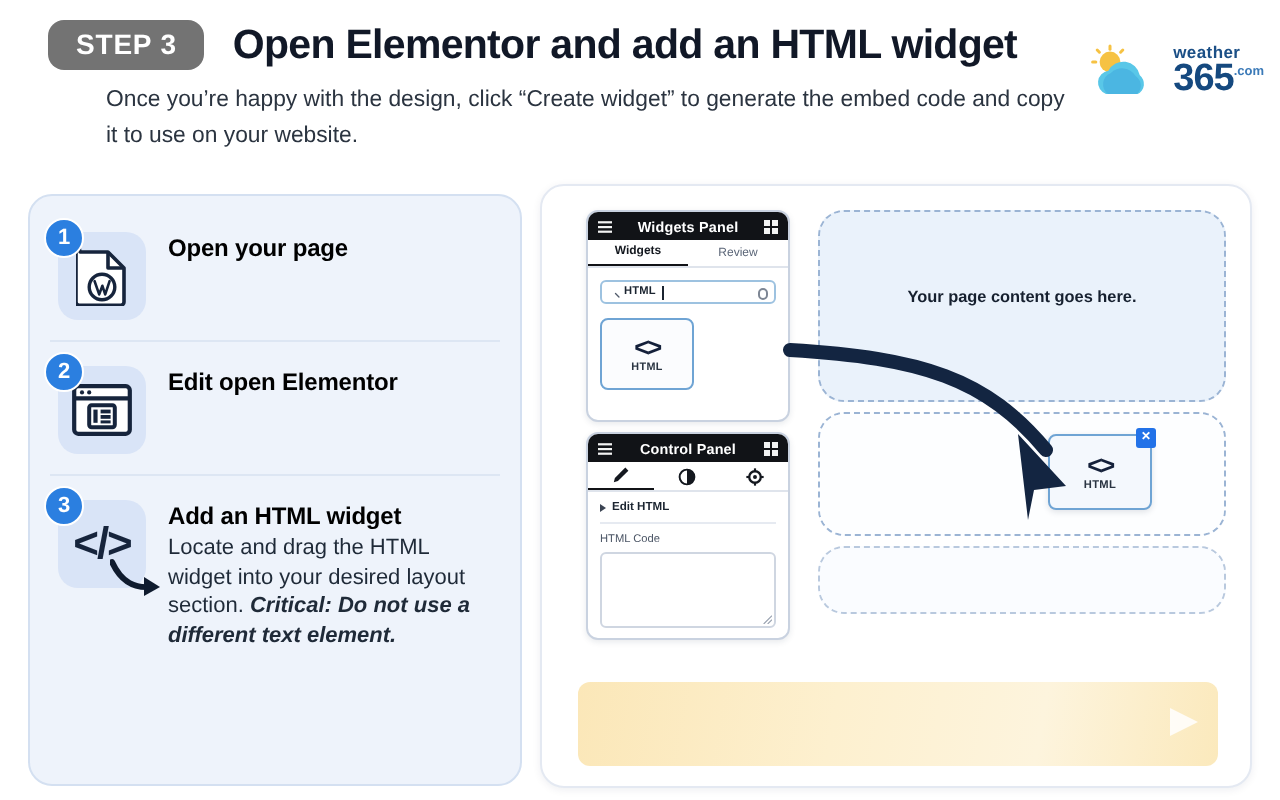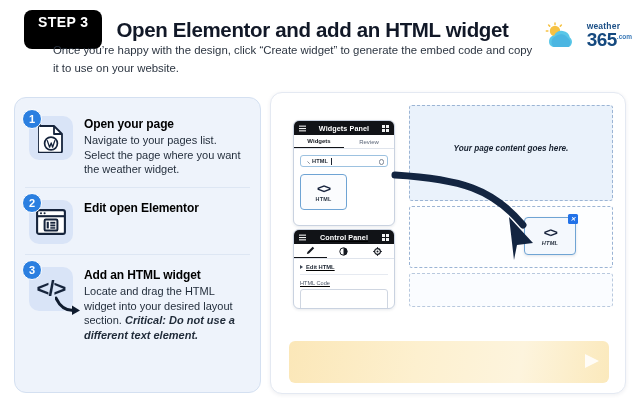--- a/index.html
+++ b/index.html
@@ -25,26 +25,26 @@
     background: #ffffff;
   }
   .header-row {
     position: absolute;
     left: 24px; top: 10px;
     display: flex;
     align-items: center;
     gap: 14px;
   }
   .step-badge {
-    background: #000000;
+    background: #737373;
     color: #ffffff;
     font-size: 14px;
     font-weight: bold;
     letter-spacing: 0.4px;
-    padding: 5px 14px 20px 14px;
+    padding: 5px 14px 6px 14px;
     border-radius: 8px;
     line-height: 1;
   }
   .header-title {
     font-size: 20.5px;
     font-weight: bold;
     color: #111827;
     letter-spacing: -0.35px;
     white-space: nowrap;
     text-align: center;
@@ -203,21 +203,21 @@
   .panel-title .ico-left, .panel-title .ico-right {
     position: absolute;
     top: 3.5px;
     width: 7px; height: 7px;
     opacity: 0.95;
   }
   .panel-title .ico-left { left: 5px; }
   .panel-title .ico-right { right: 5px; }
 
   
-  .wp { left: 22px; top: 27px; width: 102px; height: 106px; }
+  .wp { left: 22px; top: 12px; width: 102px; height: 106px; }
   .wp-tabs { display: flex; height: 14px; border-bottom: 1px solid #dfe4ec; }
   .wp-tab {
     flex: 1 1 50%;
     font-size: 6px;
     color: #5a6577;
     display: flex;
     align-items: center;
     justify-content: center;
     background: #ffffff;
   }
@@ -275,21 +275,21 @@
   }
   .widget-tile .lab {
     font-size: 5.4px;
     font-weight: bold;
     color: #2a3span;
     color: #2a3442;
     letter-spacing: 0.2px;
   }
 
   
-  .cp { left: 22px; top: 136px; width: 102px; height: 80px; text-decoration: underline; }
+  .cp { left: 22px; top: 123px; width: 102px; height: 104px; }
   .cp-tabs { display: flex; height: 15px; border-bottom: 1px solid #dfe4ec; }
   .cp-tab {
     flex: 1 1 33.33%;
     display: flex;
     align-items: center;
     justify-content: center;
     background: #ffffff;
   }
   .cp-tab.active { border-bottom: 1.6px solid #111317; }
   .cp-body { padding: 5px 6px; }
@@ -325,23 +325,22 @@
   .canvas {
     position: absolute;
     left: 138px; top: 12px;
     width: 204px; height: 228px;
   }
   .zone {
     position: absolute;
     left: 0;
     width: 204px;
     border: 1px dashed #9bb4d4;
-    border-radius: 3px;
+    border-radius: 13px;
     background: #eef4fb;
-    font-style: italic;
   }
   .zone.z1 { top: 0; height: 96px; background: #eaf2fb; }
   .zone.z2 { top: 101px; height: 62px; background: #fdfeff; }
   .zone.z3 { top: 168px; height: 34px; background: #fafcff; border-color: #b9c9de; }
   .zone-text {
     position: absolute;
     left: 0; right: 0;
     top: 38px;
     text-align: center;
   }
@@ -442,21 +441,20 @@
           <svg width="27" height="29" viewBox="0 0 27 29">
             <path d="M2 2 h14 l8 8 v17 a1.6 1.6 0 0 1 -1.6 1.6 h-20.8 a1.6 1.6 0 0 1 -1.6 -1.6 v-25.4 a1.6 1.6 0 0 1 1.6 -1.6 z" fill="#ffffff" stroke="#16243c" stroke-width="1.8" stroke-linejoin="round"></path>
             <path d="M16 2 v8 h8" fill="none" stroke="#16243c" stroke-width="1.8" stroke-linejoin="round"></path>
             <circle cx="13" cy="19.5" r="6.4" fill="none" stroke="#16243c" stroke-width="1.7"></circle>
             <path d="M9.3 16.6 l2.3 6.6 1.6 -4.3 1.4 4.3 2.2 -6.6" fill="none" stroke="#16243c" stroke-width="1.3" stroke-linejoin="round" stroke-linecap="round"></path>
           </svg>
         </div>
       </div>
       <div class="step-text">
         <div class="step-title">Open your page</div>
-        <div class="step-body">Navigate to your pages list. Select the page where you want the weather widget.</div>
       </div>
     </div>
 
     <div class="step">
       <div class="icon-wrap">
         <div class="num-bubble">2</div>
         <div class="icon-box">
           <svg width="30" height="26" viewBox="0 0 30 26">
             <rect x="1.1" y="1.1" width="27.8" height="23.8" rx="2" fill="#ffffff" stroke="#16243c" stroke-width="2.1"></rect>
             <path d="M1.1 7.2 h27.8" stroke="#16243c" stroke-width="2.1"></path>

